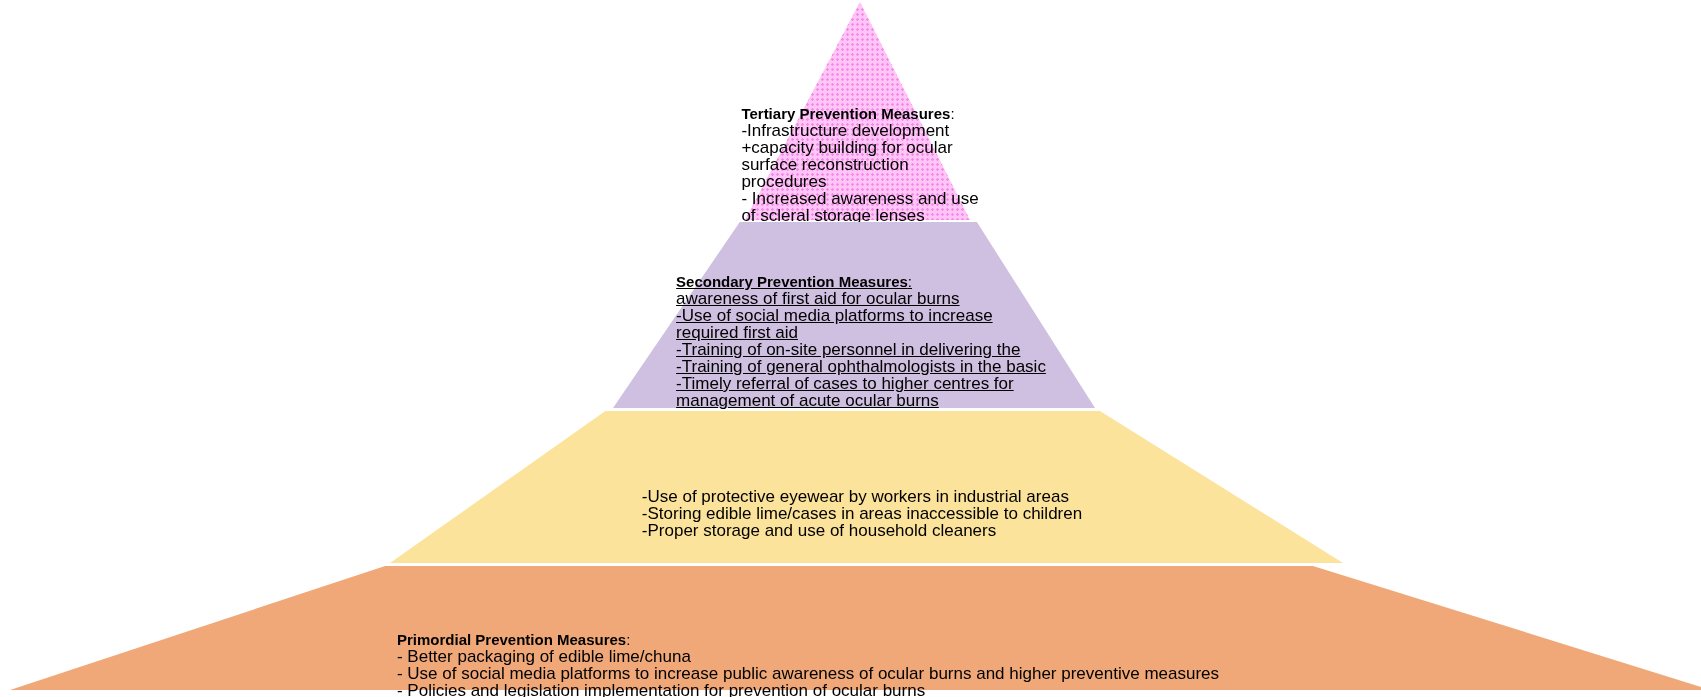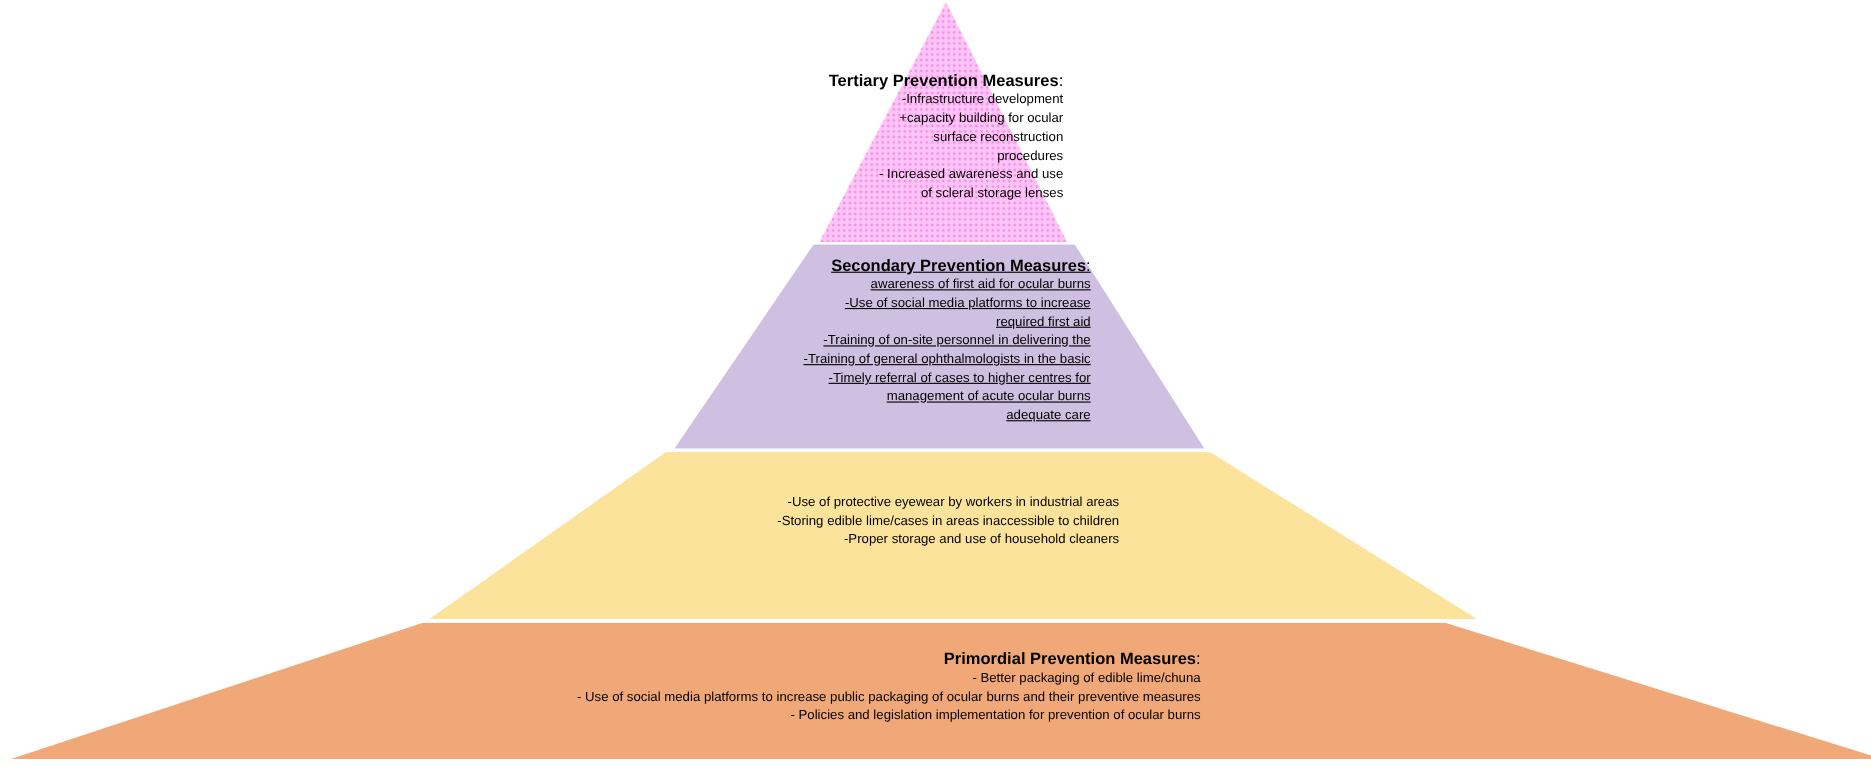--- a/index.html
+++ b/index.html
@@ -19,30 +19,31 @@
   .shape-t1 { left: 613px; top: 222px; width: 482px;  height: 186px;
               clip-path: polygon(26.3% 0, 75.5% 0, 100% 100%, 0 100%); }
   .shape-t2 { left: 390px; top: 411px; width: 953px;  height: 152px;
               clip-path: polygon(22.6% 0, 74.5% 0, 100% 100%, 0 100%); }
   .shape-t3 { left: 10px;  top: 566px; width: 1701px; height: 124px;
               clip-path: polygon(22.05% 0, 76.6% 0, 100% 100%, 0 100%); }
 
   .tier-text {
     position: absolute;
     transform: translateX(-50%);
-    text-align: right;
+    text-align: left;
     white-space: nowrap;
+    margin-top: 40px;
   }
   .text-t0 { left: 860px; top: 65px; }
   .text-t1 { left: 861px; top: 233px; text-decoration: underline; }
   .text-t2 { left: 862px; top: 448px; }
   .text-t3 { left: 808px; top: 591px; }
 
   .tier-line {
-    font-size: 12px;
+    font-size: 17px;
     line-height: 17px;
   }
   .tier-heading {
     font-size: 15px;
     line-height: 17px;
     font-weight: 700;
   }
   .tier-heading .hsfx { font-weight: 400; }
 </style>
 </head>
@@ -87,19 +88,19 @@
           <div class="tier-line">-Storing edible lime/cases in areas inaccessible to children</div>
           <div class="tier-line">-Proper storage and use of household cleaners</div>
         </div>
     </div>
 
     <div>
       <div class="tier-shape shape-t3" style="background-color: rgb(240, 168, 120);"></div>
       <div class="tier-text text-t3">
           <div class="tier-heading"><b>Primordial Prevention Measures</b><span class="hsfx">:</span></div>
           <div class="tier-line">- Better packaging of edible lime/chuna</div>
-          <div class="tier-line">- Use of social media platforms to increase public packaging of ocular burns and their preventive measures</div>
+          <div class="tier-line">- Use of social media platforms to increase public awareness of ocular burns and higher preventive measures</div>
           <div class="tier-line">- Policies and legislation implementation for prevention of ocular burns</div>
         </div>
     </div>
 
   </div>
 </div>
 
 </body></html>

